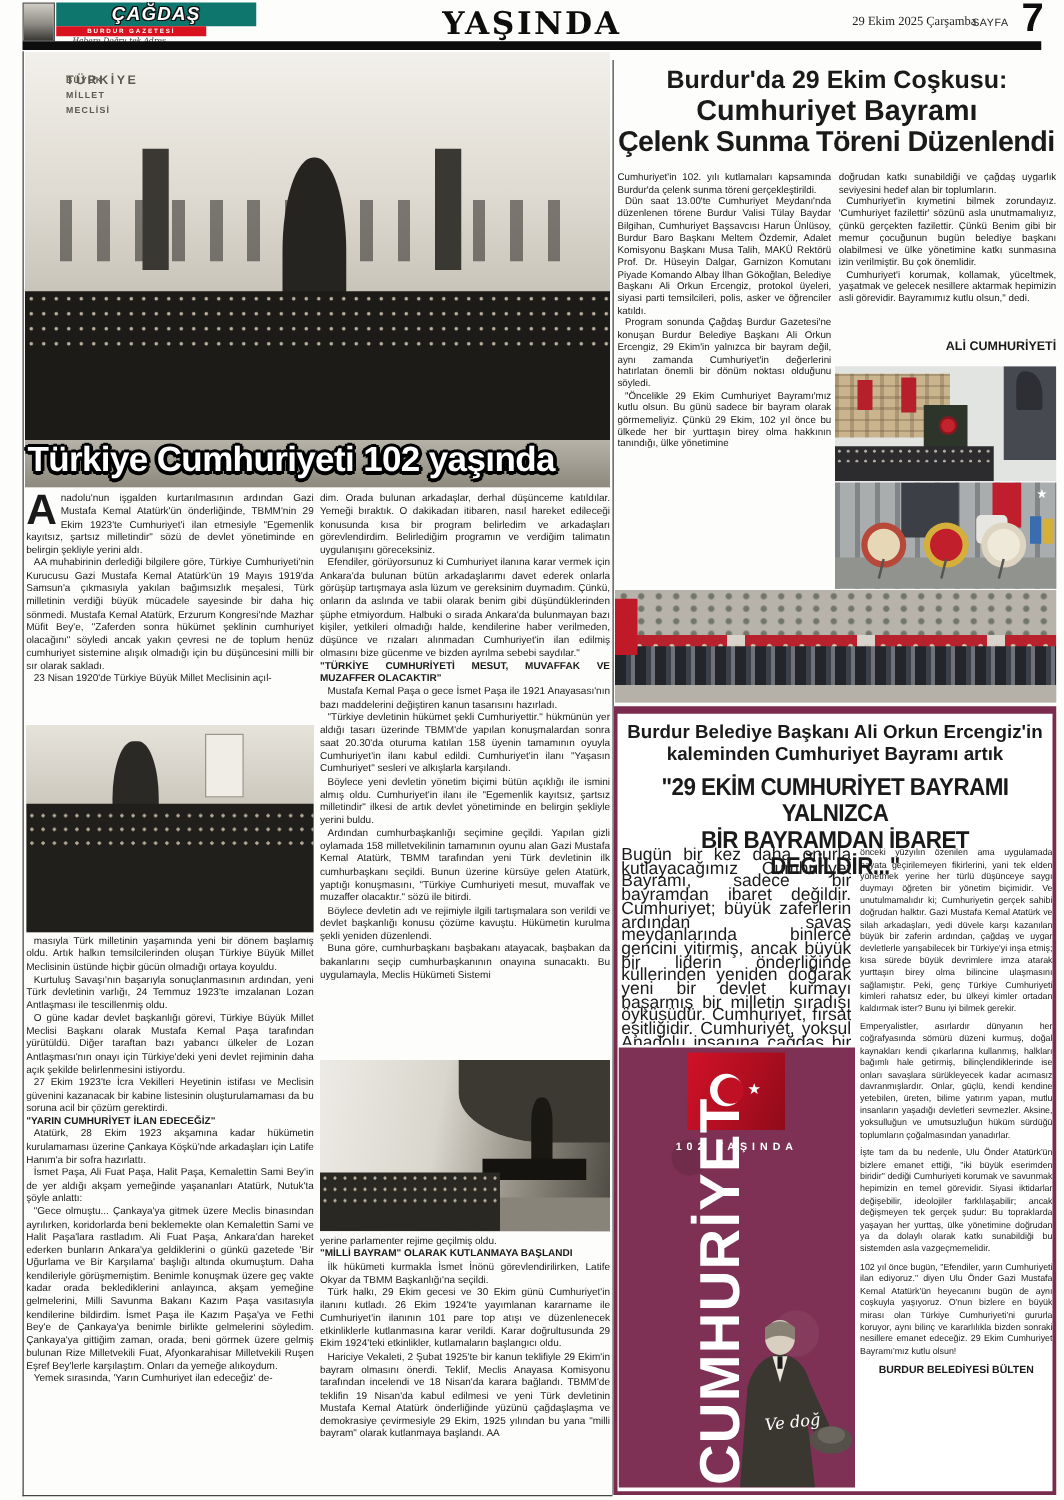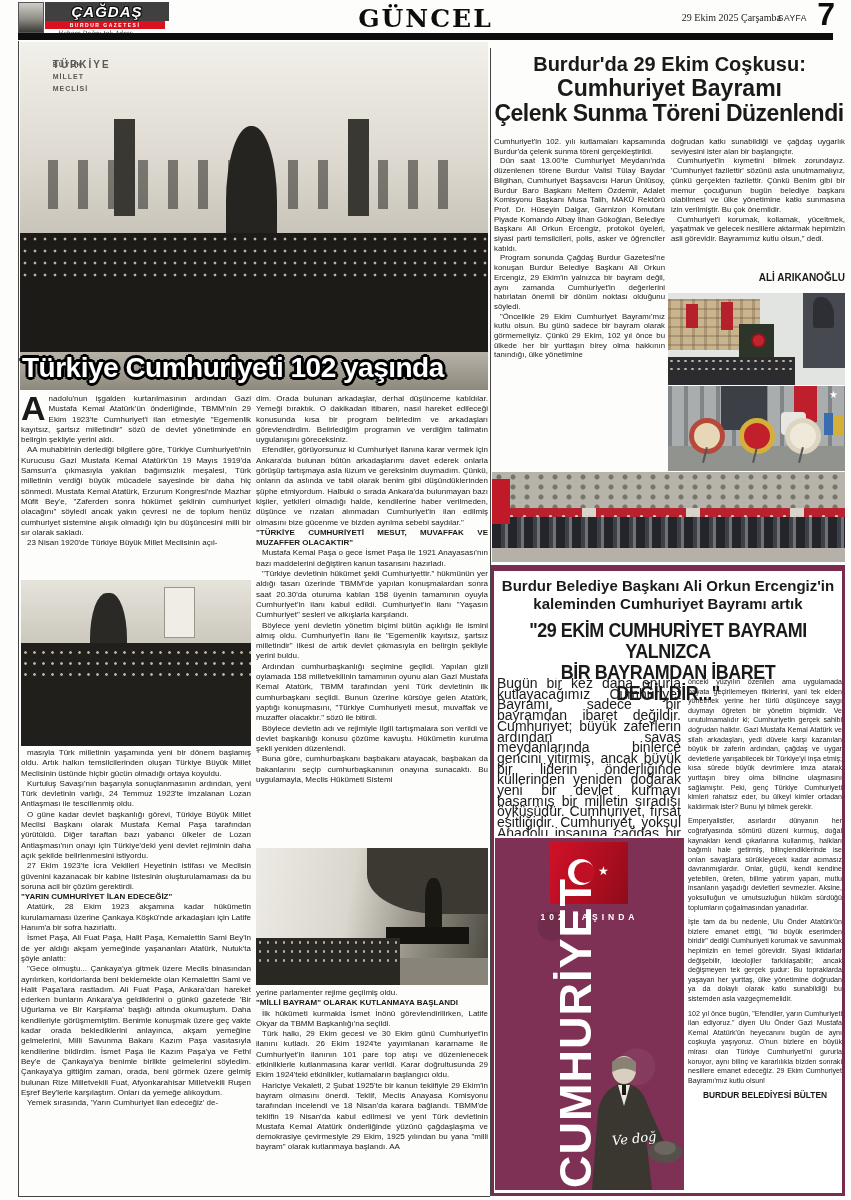--- a/index.html
+++ b/index.html
@@ -8,21 +8,21 @@
     font-family:"Liberation Sans", sans-serif;color:#1a1a1a;overflow:hidden;
   }
   .abs{position:absolute;}
   .ph{position:absolute;overflow:hidden;}
   .ph *{position:absolute;}
 
   
   #masthead{left:0;top:0;width:851px;height:41px;}
   #logo-wrap{left:18px;top:2px;width:230px;height:30px;}
   #logo-ata{left:0;top:0;width:24px;height:29px;background:linear-gradient(180deg,#cfcdc6 0%,#8f8d86 55%,#3c3a36 100%);border:1px solid #555;}
-  #logo-box{left:27px;top:0;width:124px;height:19px;background:#404040;}
+  #logo-box{left:27px;top:0;width:160px;height:19px;background:#0f766e;}
   #logo-title{width:100%;text-align:center;color:#fff;font-weight:900;font-style:italic;font-size:15px;line-height:19px;letter-spacing:1px;
     text-shadow:-1px -1px 0 #111,1px -1px 0 #111,-1px 1px 0 #111,1px 1px 0 #111;}
   #logo-sub{left:27px;top:19px;width:120px;height:8px;background:#d9121f;color:#fff;font-weight:bold;font-size:5px;line-height:8px;text-align:center;letter-spacing:1.5px;}
   #logo-tag{left:40px;top:27px;font-family:"DejaVu Serif",serif;font-style:italic;font-size:6px;color:#333;}
   #section-title{left:0;top:4px;width:851px;text-align:center;font-family:"DejaVu Serif",serif;font-weight:900;font-size:25px;letter-spacing:2px;color:#0d0d0d;}
   #date-wrap{right:70px;top:12px;font-size:10px;color:#222;font-family:Liberation Serif, serif;}
   #page-label{right:44px;top:13px;font-size:8.5px;letter-spacing:.5px;color:#222;}
   #page-number{right:16px;top:-4px;font-size:32px;font-weight:bold;color:#0d0d0d;}
   #header-rule{left:18px;top:33px;width:815px;height:7px;background:#0d0d0d;}
 
@@ -154,21 +154,21 @@
 
 <div class="abs" id="masthead">
   <div class="abs" id="logo-wrap">
     <div class="abs" id="logo-ata"></div>
     <div class="abs" id="logo-box">
       <div id="logo-title">ÇAĞDAŞ</div>
     </div>
     <div class="abs" id="logo-sub">BURDUR GAZETESİ</div>
     <div class="abs" id="logo-tag">Habere Doğru tek Adres</div>
   </div>
-  <div class="abs" id="section-title">GÜNCEL</div>
+  <div class="abs" id="section-title">YAŞINDA</div>
   <div class="abs" id="date-wrap">29 Ekim 2025 Çarşamba</div>
   <div class="abs" id="page-label">SAYFA</div>
   <div class="abs" id="page-number">7</div>
   <div class="abs" id="header-rule"></div>
 </div>
 
 <div class="abs" id="frame-left"></div>
 <div class="abs" id="col-divider"></div>
 <div class="abs" id="frame-bottom"></div>
 
@@ -217,21 +217,21 @@
   <p>"Gece olmuştu... Çankaya'ya gitmek üzere Meclis binasından ayrılırken, koridorlarda beni beklemekte olan Kemalettin Sami ve Halit Paşa'lara rastladım. Ali Fuat Paşa, Ankara'dan hareket ederken bunların Ankara'ya geldiklerini o günkü gazetede 'Bir Uğurlama ve Bir Karşılama' başlığı altında okumuştum. Daha kendileriyle görüşmemiştim. Benimle konuşmak üzere geç vakte kadar orada beklediklerini anlayınca, akşam yemeğine gelmelerini, Milli Savunma Bakanı Kazım Paşa vasıtasıyla kendilerine bildirdim. İsmet Paşa ile Kazım Paşa'ya ve Fethi Bey'e de Çankaya'ya benimle birlikte gelmelerini söyledim. Çankaya'ya gittiğim zaman, orada, beni görmek üzere gelmiş bulunan Rize Milletvekili Fuat, Afyonkarahisar Milletvekili Ruşen Eşref Bey'lerle karşılaştım. Onları da yemeğe alıkoydum.</p>
   <p>Yemek sırasında, 'Yarın Cumhuriyet ilan edeceğiz' de-</p>
 </div>
 
 <div class="abs news colL" id="colB-top">
   <p class="nohang">dim. Orada bulunan arkadaşlar, derhal düşünceme katıldılar. Yemeği bıraktık. O dakikadan itibaren, nasıl hareket edileceği konusunda kısa bir program belirledim ve arkadaşları görevlendirdim. Belirlediğim programın ve verdiğim talimatın uygulanışını göreceksiniz.</p>
   <p>Efendiler, görüyorsunuz ki Cumhuriyet ilanına karar vermek için Ankara'da bulunan bütün arkadaşlarımı davet ederek onlarla görüşüp tartışmaya asla lüzum ve gereksinim duymadım. Çünkü, onların da aslında ve tabii olarak benim gibi düşündüklerinden şüphe etmiyordum. Halbuki o sırada Ankara'da bulunmayan bazı kişiler, yetkileri olmadığı halde, kendilerine haber verilmeden, düşünce ve rızaları alınmadan Cumhuriyet'in ilan edilmiş olmasını bize gücenme ve bizden ayrılma sebebi saydılar."</p>
   <p class="bold">"TÜRKİYE CUMHURİYETİ MESUT, MUVAFFAK VE MUZAFFER OLACAKTIR"</p>
   <p>Mustafa Kemal Paşa o gece İsmet Paşa ile 1921 Anayasası'nın bazı maddelerini değiştiren kanun tasarısını hazırladı.</p>
   <p>"Türkiye devletinin hükümet şekli Cumhuriyettir." hükmünün yer aldığı tasarı üzerinde TBMM'de yapılan konuşmalardan sonra saat 20.30'da oturuma katılan 158 üyenin tamamının oyuyla Cumhuriyet'in ilanı kabul edildi. Cumhuriyet'in ilanı "Yaşasın Cumhuriyet" sesleri ve alkışlarla karşılandı.</p>
-  <p>Böylece yeni devletin yönetim biçimi bütün açıklığı ile ismini almış oldu. Cumhuriyet'in ilanı ile "Egemenlik kayıtsız, şartsız milletindir" ilkesi de artık devlet çıkmasıyla en belirgin şekliyle yerini buldu.</p>
+  <p>Böylece yeni devletin yönetim biçimi bütün açıklığı ile ismini almış oldu. Cumhuriyet'in ilanı ile "Egemenlik kayıtsız, şartsız milletindir" ilkesi de artık devlet yönetiminde en belirgin şekliyle yerini buldu.</p>
   <p>Ardından cumhurbaşkanlığı seçimine geçildi. Yapılan gizli oylamada 158 milletvekilinin tamamının oyunu alan Gazi Mustafa Kemal Atatürk, TBMM tarafından yeni Türk devletinin ilk cumhurbaşkanı seçildi. Bunun üzerine kürsüye gelen Atatürk, yaptığı konuşmasını, "Türkiye Cumhuriyeti mesut, muvaffak ve muzaffer olacaktır." sözü ile bitirdi.</p>
   <p>Böylece devletin adı ve rejimiyle ilgili tartışmalara son verildi ve devlet başkanlığı konusu çözüme kavuştu. Hükümetin kurulma şekli yeniden düzenlendi.</p>
   <p>Buna göre, cumhurbaşkanı başbakanı atayacak, başbakan da bakanlarını seçip cumhurbaşkanının onayına sunacaktı. Bu uygulamayla, Meclis Hükümeti Sistemi</p>
 </div>
 
 <div class="ph" id="photo-speech">
   <div class="trees"></div>
   <div class="speaker"></div>
   <div class="podium"></div>
   <div class="ground"></div>
@@ -252,25 +252,25 @@
 <div class="abs" id="r-head1">Cumhuriyet Bayramı</div>
 <div class="abs" id="r-head2">Çelenk Sunma Töreni Düzenlendi</div>
 
 <div class="abs news colR" id="r-col1">
   <p class="nohang">Cumhuriyet'in 102. yılı kutlamaları kapsamında Burdur'da çelenk sunma töreni gerçekleştirildi.</p>
   <p>Dün saat 13.00'te Cumhuriyet Meydanı'nda düzenlenen törene Burdur Valisi Tülay Baydar Bilgihan, Cumhuriyet Başsavcısı Harun Ünlüsoy, Burdur Baro Başkanı Meltem Özdemir, Adalet Komisyonu Başkanı Musa Talih, MAKÜ Rektörü Prof. Dr. Hüseyin Dalgar, Garnizon Komutanı Piyade Komando Albay İlhan Gökoğlan, Belediye Başkanı Ali Orkun Ercengiz, protokol üyeleri, siyasi parti temsilcileri, polis, asker ve öğrenciler katıldı.</p>
   <p>Program sonunda Çağdaş Burdur Gazetesi'ne konuşan Burdur Belediye Başkanı Ali Orkun Ercengiz, 29 Ekim'in yalnızca bir bayram değil, aynı zamanda Cumhuriyet'in değerlerini hatırlatan önemli bir dönüm noktası olduğunu söyledi.</p>
   <p>"Öncelikle 29 Ekim Cumhuriyet Bayramı'mız kutlu olsun. Bu günü sadece bir bayram olarak görmemeliyiz. Çünkü 29 Ekim, 102 yıl önce bu ülkede her bir yurttaşın birey olma hakkının tanındığı, ülke yönetimine</p>
 </div>
 <div class="abs news colR" id="r-col2">
-  <p class="nohang">doğrudan katkı sunabildiği ve çağdaş uygarlık seviyesini ister alan bir başlangıçtır.</p>
+  <p class="nohang">doğrudan katkı sunabildiği ve çağdaş uygarlık seviyesini hedef alan bir toplumların.</p>
   <p>Cumhuriyet'in kıymetini bilmek zorundayız. 'Cumhuriyet fazilettir' sözünü asla unutmamalıyız, çünkü gerçekten fazilettir. Çünkü Benim gibi bir memur çocuğunun bugün belediye başkanı olabilmesi ve ülke yönetimine katkı sunmasına izin verilmiştir. Bu çok önemlidir.</p>
   <p>Cumhuriyet'i korumak, kollamak, yüceltmek, yaşatmak ve gelecek nesillere aktarmak hepimizin asli görevidir. Bayramımız kutlu olsun," dedi.</p>
 </div>
-<div class="abs" id="r-byline">ALİ ARIKANOĞLU</div>
+<div class="abs" id="r-byline">ALİ CUMHURİYETİ</div>
 
 <div class="ph" id="photo-cer1">
   <div class="bld"></div>
   <div class="rf1"></div>
   <div class="rf2"></div>
   <div class="mon"></div>
   <div class="statue"></div>
   <div class="soldiers"></div>
   <div class="wreath"></div>
   <div class="crowd">

